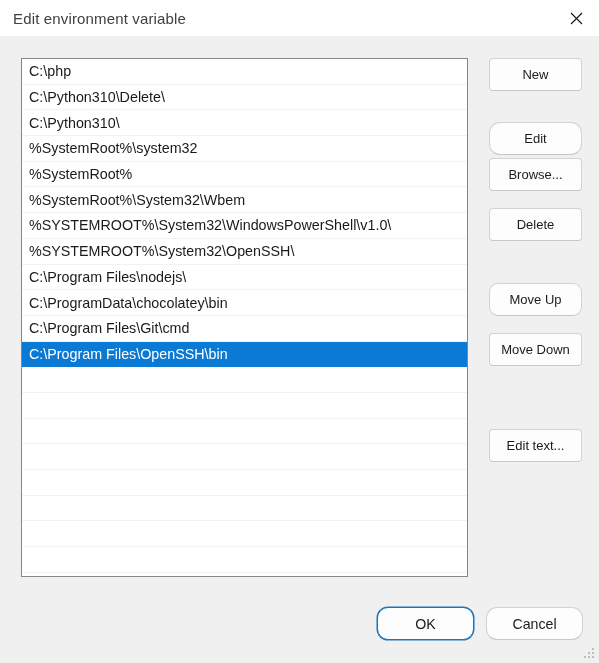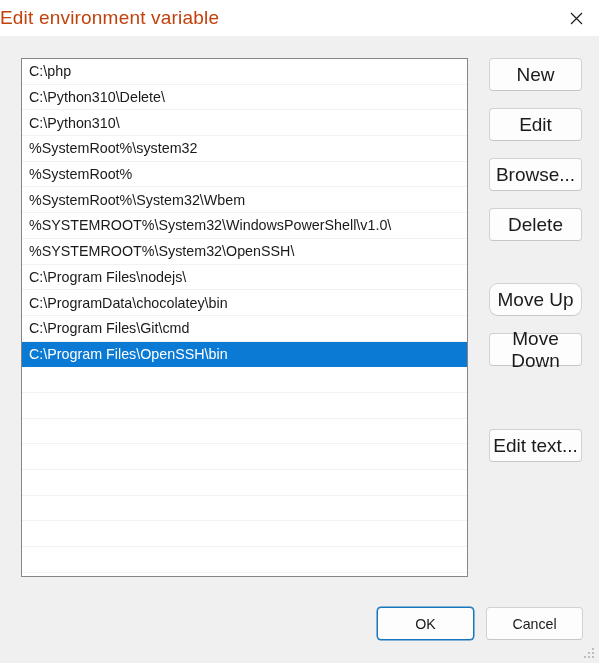--- a/index.html
+++ b/index.html
@@ -22,22 +22,23 @@
     left: 0; top: 0;
     width: 599px;
     height: 37px;
     background: #ffffff;
     border-bottom: 1px solid #f0f0f0;
     display: flex;
     align-items: center;
     box-sizing: border-box;
   }
   #title-text {
-    font-size: 19px;
-    color: #c2410c;
+    margin-left: 13px;
+    font-size: 15px;
+    color: #404040;
     letter-spacing: 0.01em;
     white-space: nowrap;
   }
   #close-button {
     position: absolute;
     right: 0; top: 0;
     width: 46px;
     height: 37px;
     display: flex;
     align-items: center;
@@ -91,40 +92,40 @@
   .side-button {
     position: absolute;
     left: 489px;
     width: 93px;
     height: 33px;
     background: #fdfdfd;
     border: 1px solid #d2d2d2;
     border-bottom-color: #c7c7c7;
     border-radius: 4px;
     font-family: "Liberation Sans", sans-serif;
-    font-size: 19px;
+    font-size: 13px;
     color: #1b1b1b;
     display: flex;
     align-items: center;
     justify-content: center;
     padding: 0;
     cursor: default;
     box-sizing: border-box;
   }
 
   
   .bottom-button {
     position: absolute;
     top: 570px;
     width: 97px;
     height: 33px;
     background: #fdfdfd;
     border: 1px solid #d2d2d2;
     border-bottom-color: #c7c7c7;
-    border-radius: 4px;
+    border-radius: 11px;
     font-family: "Liberation Sans", sans-serif;
     font-size: 14.2px;
     color: #1b1b1b;
     display: flex;
     align-items: center;
     justify-content: center;
     padding: 0;
     cursor: default;
     box-sizing: border-box;
   }
@@ -184,21 +185,21 @@
       <div class="list-row empty"></div>
       <div class="list-row empty"></div>
       <div class="list-row empty"></div>
       <div class="list-row empty"></div>
       <div class="list-row empty"></div>
       <div class="list-row empty"></div>
     </div>
 
   <div id="side-buttons">
       <button class="side-button" style="top: 21px;">New</button>
-      <button class="side-button" style="top: 71px;">Edit</button>
+      <button class="side-button" style="top: 85px; border-radius: 11px;">Edit</button>
       <button class="side-button" style="top: 121px;">Browse...</button>
       <button class="side-button" style="top: 171px;">Delete</button>
       <button class="side-button" style="top: 246px; border-radius: 9px;">Move Up</button>
       <button class="side-button" style="top: 296px;">Move Down</button>
       <button class="side-button" style="top: 392px;">Edit text...</button>
     </div>
 
   <button class="bottom-button" id="ok-button">OK</button>
   <button class="bottom-button" id="cancel-button">Cancel</button>
 

